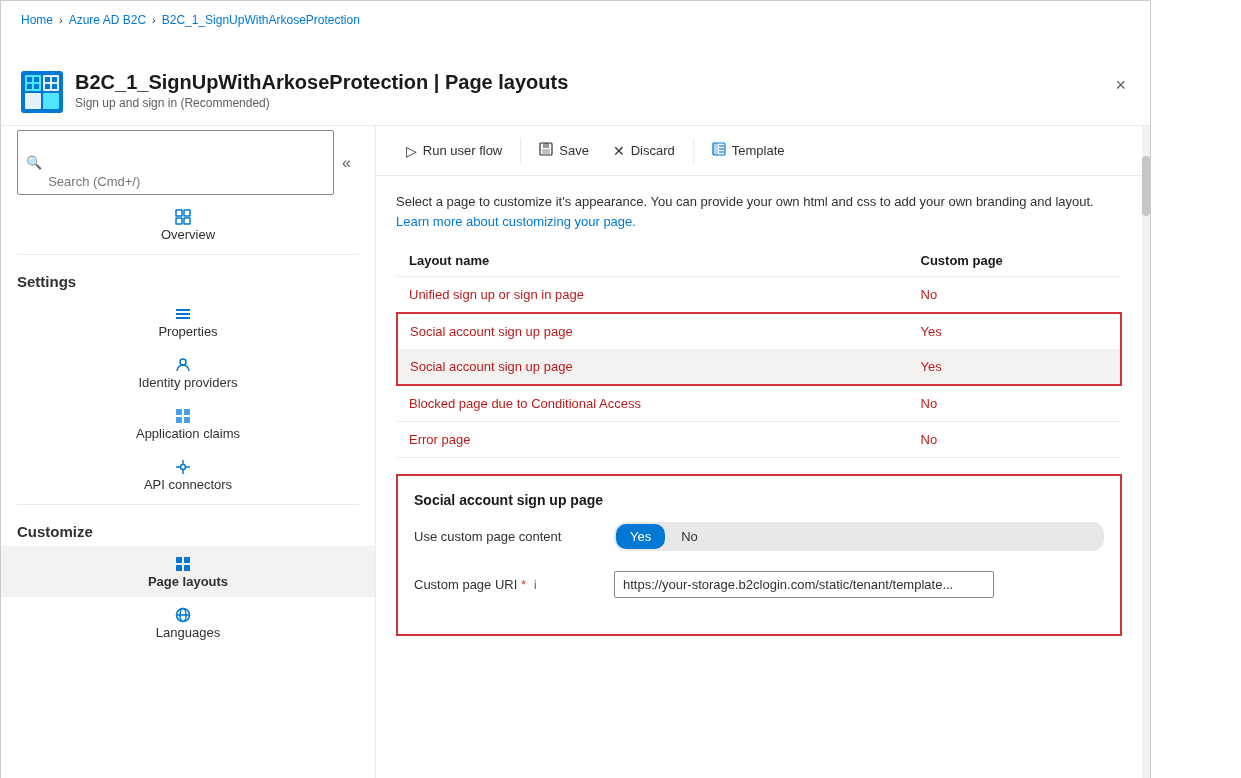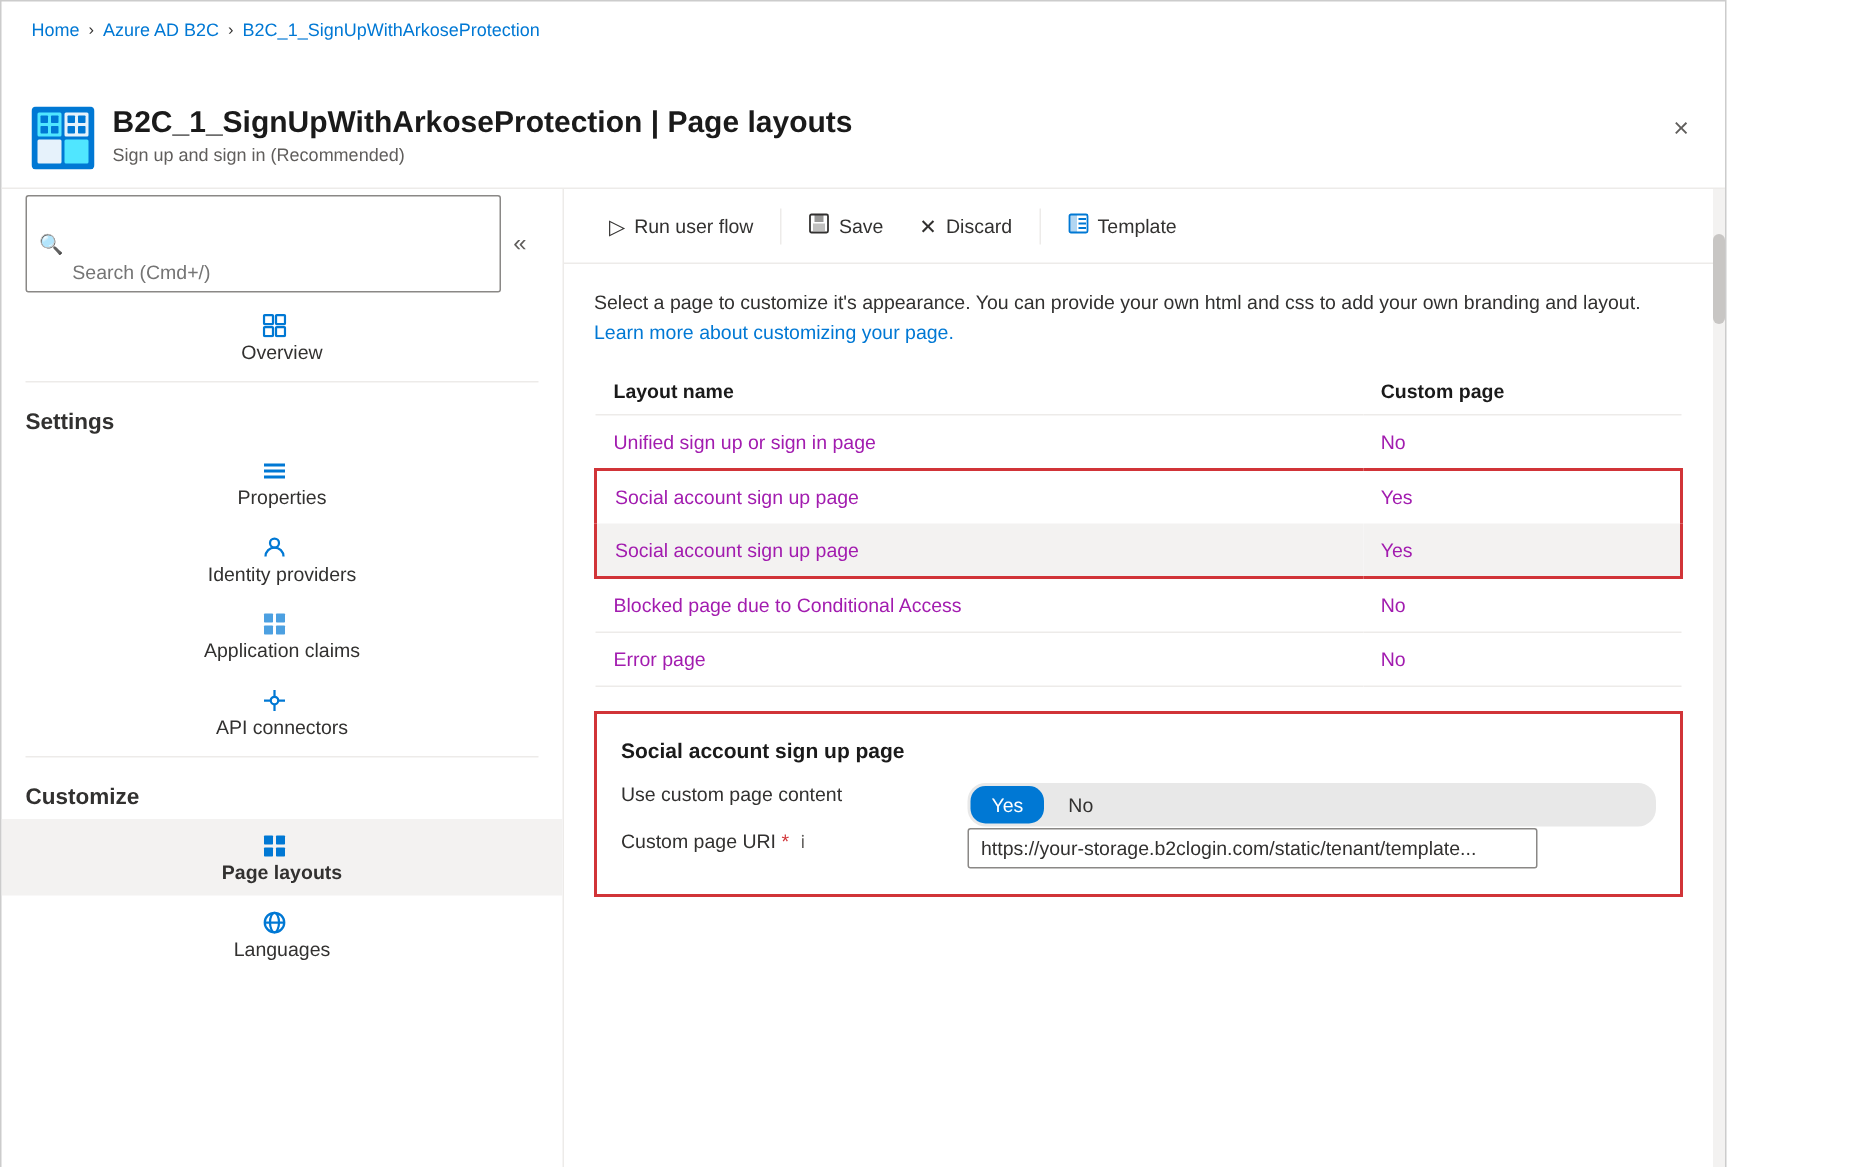--- a/index.html
+++ b/index.html
@@ -51,26 +51,26 @@
     .toolbar-icon { font-size: 14px; }
 
     
     .content-area { padding: 16px 20px; }
     .content-desc { font-size: 13px; color: #323130; line-height: 1.5; margin-bottom: 14px; }
     .content-desc a { color: #0078d4; text-decoration: none; }
 
     
     .layout-table { width: 100%; border-collapse: collapse; }
     .layout-table th { text-align: left; font-weight: 700; font-size: 13px; padding: 8px 12px; border-bottom: 1px solid #edebe9; color: #1a1a1a; }
-    .layout-table td { padding: 10px 12px; font-size: 13px; color: #a21caf; border-bottom: 1px solid #edebe9; }
+    .layout-table td { padding: 10px 12px; font-size: 13px; color: #b91c1c; border-bottom: 1px solid #edebe9; }
 
     
     .detail-section { padding: 16px 20px; border-top: 1px solid #edebe9; }
     .detail-title { font-size: 14px; font-weight: 600; margin-bottom: 14px; }
-    .detail-row { display: flex; margin-bottom: 1px; gap: 31px; }
+    .detail-row { display: flex; align-items: center; margin-bottom: 20px; }
     .detail-label { width: 200px; font-size: 13px; color: #323130; }
     .detail-value { flex: 1; }
     .required-star { color: #d13438; }
     .toggle-option { padding: 5px 14px; font-size: 13px; border: 1px solid #8a8886; cursor: pointer; background: #fff; color: #323130; }
     .toggle-option.active { background: #0078d4; color: #fff; border-color: #0078d4; border-radius: 12px; }
     .toggle-option:first-child { border-radius: 12px 0 0 12px; }
     .toggle-option:last-child { border-radius: 0 12px 12px 0; }
     .toggle-container { display: flex; align-items: center; background: #e8e8e8; border-radius: 12px; overflow: hidden; padding: 2px; gap: 2px; }
     .toggle-container .toggle-option { border-radius: 10px; border: none; }
     .toggle-container .toggle-option.active { background: #0078d4; color: #fff; }

